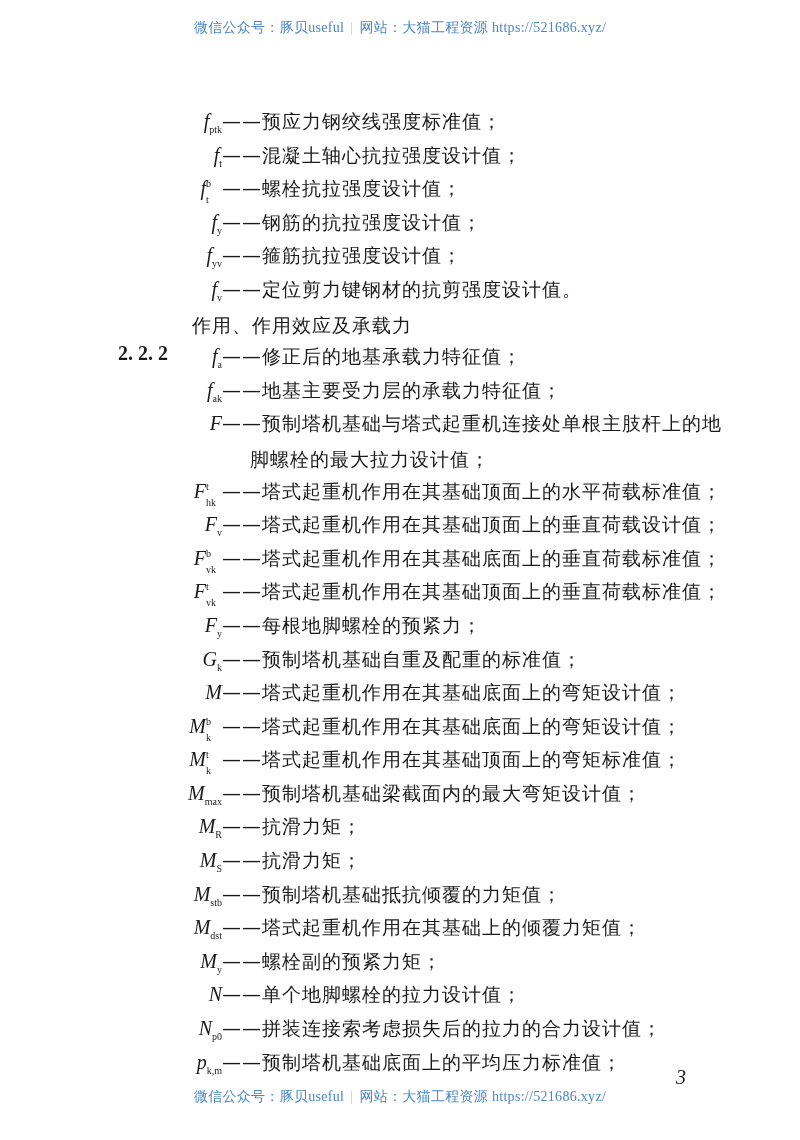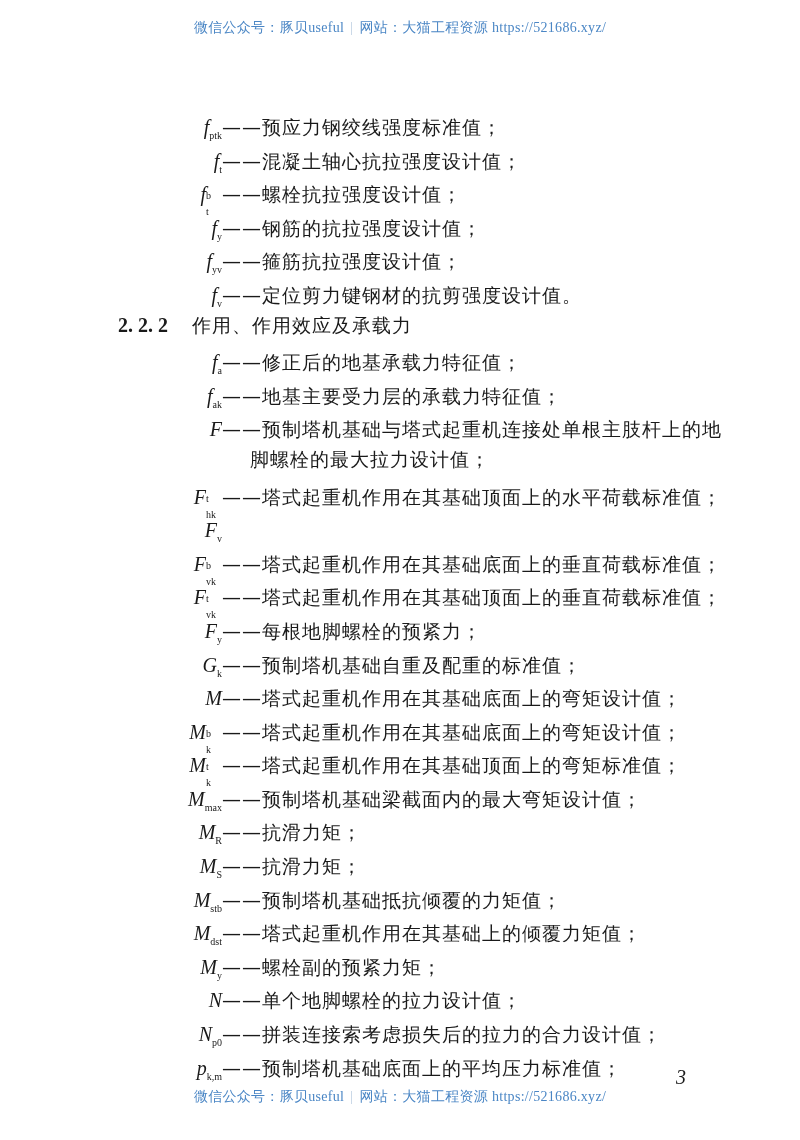--- a/index.html
+++ b/index.html
@@ -5,32 +5,32 @@
   html, body { margin: 0; padding: 0; background: #ffffff; }
   body { width: 800px; height: 1140px; position: relative; overflow: hidden;
          font-family: "DejaVu Serif", "Liberation Serif", serif; color: #1a1a1a; }
   .watermark { position: absolute; left: 0; width: 800px; text-align: center;
                font-size: 14px; color: #4a86c5; letter-spacing: 0.3px;
                font-family: Liberation Serif, serif; }
   .watermark.top { top: 19px; }
   .watermark.bottom { top: 1088px; }
   .wm-sep { color: #b8cbe0; margin: 0 6px; }
   .content { position: absolute; left: 0; top: 108px; width: 800px; }
-  .row { position: relative; height: 33.6px; font-size: 19px; line-height: 38px; padding-left: 8px; }
+  .row { position: relative; height: 33.6px; font-size: 19px; line-height: 26px; padding-left: 8px; }
   .sym { position: absolute; right: 578px; top: 0; white-space: nowrap;
          font-family: "Liberation Serif", "DejaVu Serif", serif; font-style: italic; font-size: 20px; }
   .sym sub, .sym sup { font-style: normal; font-size: 10px; }
   .sym .ss { display: inline-block; position: relative; vertical-align: baseline; width: 16px; height: 10px; }
   .sym .ss .up { position: absolute; left: 0; top: -14px; font-style: normal; font-size: 10px; }
   .sym .ss .dn { position: absolute; left: 0; top: 2px; font-style: normal; font-size: 10px; }
   .desc { position: absolute; left: 222px; top: 0; white-space: nowrap; letter-spacing: 1px;
           font-family: "DejaVu Sans", "Liberation Sans", sans-serif; font-size: 19px; }
   .heading { position: relative; height: 33.6px; font-size: 19px; line-height: 30px; }
   .heading .num { position: absolute; left: 118px; font-weight: bold;
-                  font-family: "Liberation Serif", "DejaVu Serif", serif; font-size: 20px; }
+                  font-family: "Liberation Serif", "DejaVu Serif", serif; font-size: 20px; margin-top: 28px; }
   .heading .title { position: absolute; left: 192px; letter-spacing: 1px;
                     font-family: "DejaVu Sans", "Liberation Sans", sans-serif; text-align: center; }
   .cont { position: relative; height: 33.6px; font-size: 19px; line-height: 30px; }
   .cont .desc { left: 222px; margin-left: 28px; }
   .page-number { position: absolute; left: 676px; top: 1066px; font-style: italic;
                  font-family: "Liberation Serif", "DejaVu Serif", serif; font-size: 20px; }
 </style>
 </head>
 <body>
 
@@ -81,20 +81,21 @@
     </div>
     <div class="cont">
       <span class="desc" style="left: 222px;">脚螺栓的最大拉力设计值；</span>
     </div>
     <div class="row">
       <span class="sym"><span>F</span><span class="ss"><span class="up">t</span><span class="dn">hk</span></span></span>
       <span class="desc">——塔式起重机作用在其基础顶面上的水平荷载标准值；</span>
     </div>
     <div class="row">
       <span class="sym"><span>F</span><sub>v</sub></span>
+      <span class="desc">——塔式起重机作用在其基础顶面上的垂直荷载设计值；</span>
     </div>
     <div class="row">
       <span class="sym"><span>F</span><span class="ss"><span class="up">b</span><span class="dn">vk</span></span></span>
       <span class="desc">——塔式起重机作用在其基础底面上的垂直荷载标准值；</span>
     </div>
     <div class="row">
       <span class="sym"><span>F</span><span class="ss"><span class="up">t</span><span class="dn">vk</span></span></span>
       <span class="desc">——塔式起重机作用在其基础顶面上的垂直荷载标准值；</span>
     </div>
     <div class="row">

